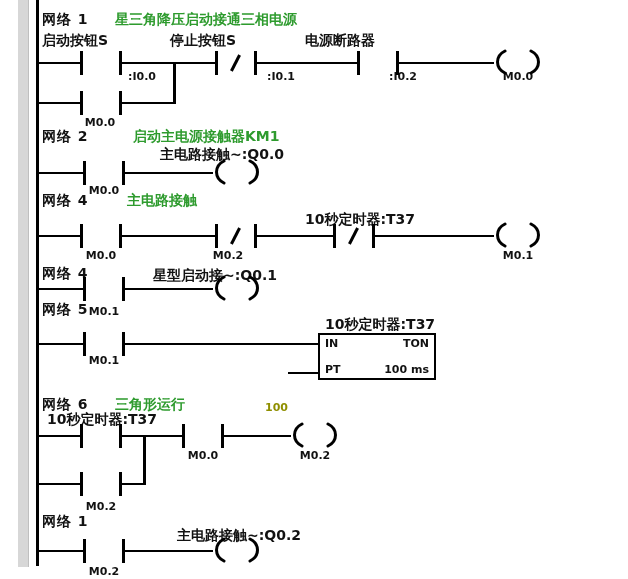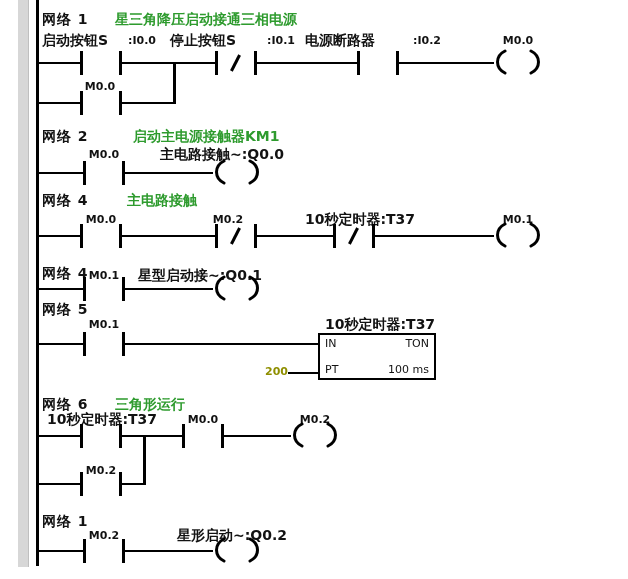--- a/index.html
+++ b/index.html
@@ -9,50 +9,50 @@
   }
   .gutter { position:absolute; left:18px; top:0; width:10px; height:567px;
             background:#d7d7d7; border-right:1px solid #bfbfbf; }
   .rail   { position:absolute; left:36px; top:0; width:3px; height:566px; background:#000; }
   .wh { position:absolute; height:2px; background:#000; }
   .wv { position:absolute; width:3px;  background:#000; }
   .t  { position:absolute; white-space:nowrap; font-weight:bold; color:#121212;
         font-size:14px; line-height:14px; }
   .title   { font-size:14px; letter-spacing:1px; }
   .comment { color:var(--c-comment,#2e9b2e); }
-  .opr     { font-size:11px; }
+  .opr     { font-size:11px;margin-top:36px; }
   .ctr     { transform:translateX(-50%); }
   .contact { position:absolute; width:42px; height:24px; }
   .contact .cb { position:absolute; top:0; width:3px; height:24px; background:#000; }
   .contact .l { left:0; } .contact .r { right:0; }
   .contact .slash { position:absolute; left:19px; top:3px; width:3px; height:18px;
                     background:#000; transform:rotate(27deg); }
   .coil { position:absolute; width:60px; height:26px; }
   .tbox { position:absolute; left:318px; top:333px; width:118px; height:47px;
           border:2px solid #000; background:#fff; box-sizing:border-box; }
-  .tbox .pin { position:absolute; font-size:11px; font-weight:normal; color:#121212; white-space:nowrap; }
+  .tbox .pin { position:absolute; font-size:11px; font-weight:bold; color:#121212; white-space:nowrap; }
   .preset { color:var(--c-olive,#8f8f00); text-align:right; }
 </style>
 </head>
 <body>
 
 <div class="stage">
   <div class="gutter"></div>
   <div class="rail"></div>
 
   <div>
     <div class="t title" style="left:42px;top:12px">网络 1</div>
     <div class="t comment" style="left:115px;top:12px">星三角降压启动接通三相电源</div>
 
     <div class="t" style="left:42px;top:33px">启动按钮S</div>
     <div class="t opr" style="left:128px;top:34px">:I0.0</div>
     <div class="t" style="left:170px;top:33px">停止按钮S</div>
     <div class="t opr" style="left:267px;top:34px">:I0.1</div>
     <div class="t" style="left:305px;top:33px">电源断路器</div>
-    <div class="t opr" style="left:413px;top:34px">:I0.2</div>
+    <div class="t opr" style="left:389px;top:34px">:I0.2</div>
     <div class="t opr ctr" style="left:518px;top:34px">M0.0</div>
 
     <div class="wh" style="left:37px;top:62px;width:43px"></div>
     <div class="contact" style="left:80px;top:51px">
       <div class="cb l"></div>
         <div class="cb r"></div>
     </div>
     <div class="wh" style="left:122px;top:62px;width:93px"></div>
     <div class="contact" style="left:215px;top:51px">
       <div class="cb l"></div>
@@ -130,21 +130,21 @@
       <svg width="60" height="26">
         <path d="M17 2 C 7 7, 7 19, 17 24" stroke="#000" stroke-width="3" fill="none" stroke-linecap="round"></path>
         <path d="M43 2 C 53 7, 53 19, 43 24" stroke="#000" stroke-width="3" fill="none" stroke-linecap="round"></path>
       </svg>
     </div>
   </div>
 
   <div>
     <div class="t title" style="left:42px;top:266px">网络 4</div>
     <div class="t opr ctr" style="left:104px;top:269px">M0.1</div>
-    <div class="t" style="left:138px;top:268px">星型启动接~:Q0.1</div>
+    <div class="t" style="left:153px;top:268px">星型启动接~:Q0.1</div>
     <div class="wh" style="left:37px;top:288px;width:46px"></div>
     <div class="contact" style="left:83px;top:277px">
       <div class="cb l"></div>
         <div class="cb r"></div>
     </div>
     <div class="wh" style="left:125px;top:288px;width:88px"></div>
     <div class="coil" style="left:207px;top:275px">
       <svg width="60" height="26">
         <path d="M17 2 C 7 7, 7 19, 17 24" stroke="#000" stroke-width="3" fill="none" stroke-linecap="round"></path>
         <path d="M43 2 C 53 7, 53 19, 43 24" stroke="#000" stroke-width="3" fill="none" stroke-linecap="round"></path>
@@ -161,21 +161,21 @@
       <div class="cb l"></div>
         <div class="cb r"></div>
     </div>
     <div class="wh" style="left:125px;top:343px;width:193px"></div>
     <div class="tbox">
       <div class="pin" style="left:5px;top:2px">IN</div>
       <div class="pin" style="right:5px;top:2px">TON</div>
       <div class="pin" style="left:5px;bottom:2px">PT</div>
       <div class="pin" style="right:5px;bottom:2px">100 ms</div>
     </div>
-    <div class="t opr preset" style="left:252px;top:365px;width:36px">200</div>
+    <div class="t opr preset" style="left:252px;top:365px;width:36px">100</div>
     <div class="wh" style="left:288px;top:372px;width:30px"></div>
   </div>
 
   <div>
     <div class="t title" style="left:42px;top:397px">网络 6</div>
     <div class="t comment" style="left:115px;top:397px">三角形运行</div>
     <div class="t ctr" style="left:102px;top:412px">10秒定时器:T37</div>
     <div class="t opr ctr" style="left:203px;top:413px">M0.0</div>
     <div class="t opr ctr" style="left:315px;top:413px">M0.2</div>
     <div class="wh" style="left:37px;top:435px;width:43px"></div>
@@ -201,21 +201,21 @@
     <div class="contact" style="left:80px;top:472px">
       <div class="cb l"></div>
         <div class="cb r"></div>
     </div>
     <div class="wh" style="left:122px;top:483px;width:24px"></div>
   </div>
 
   <div>
     <div class="t title" style="left:42px;top:514px">网络 1</div>
     <div class="t opr ctr" style="left:104px;top:529px">M0.2</div>
-    <div class="t" style="left:177px;top:528px">星形启动~:Q0.2</div>
+    <div class="t" style="left:177px;top:528px">主电路接触~:Q0.2</div>
     <div class="wh" style="left:37px;top:550px;width:46px"></div>
     <div class="contact" style="left:83px;top:539px">
       <div class="cb l"></div>
         <div class="cb r"></div>
     </div>
     <div class="wh" style="left:125px;top:550px;width:88px"></div>
     <div class="coil" style="left:207px;top:537px">
       <svg width="60" height="26">
         <path d="M17 2 C 7 7, 7 19, 17 24" stroke="#000" stroke-width="3" fill="none" stroke-linecap="round"></path>
         <path d="M43 2 C 53 7, 53 19, 43 24" stroke="#000" stroke-width="3" fill="none" stroke-linecap="round"></path>

